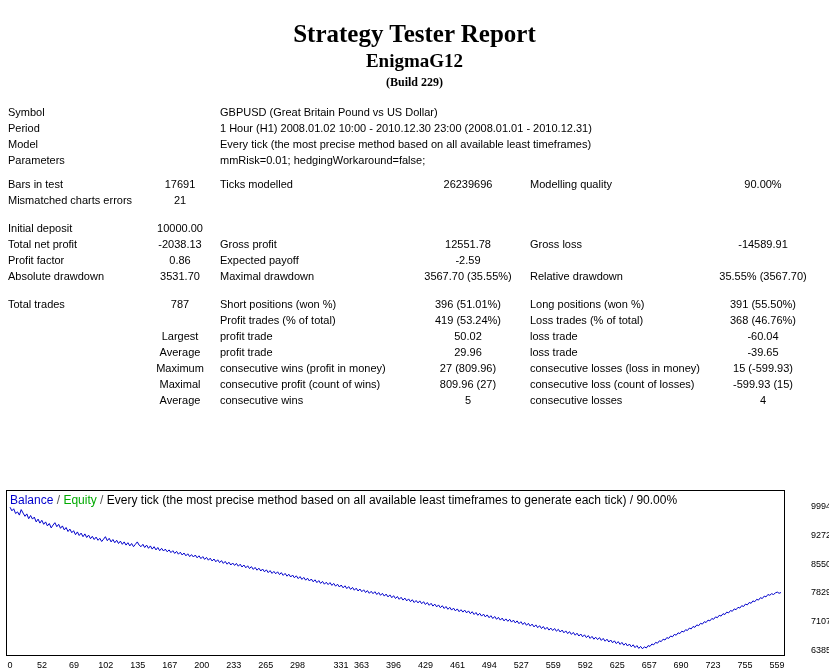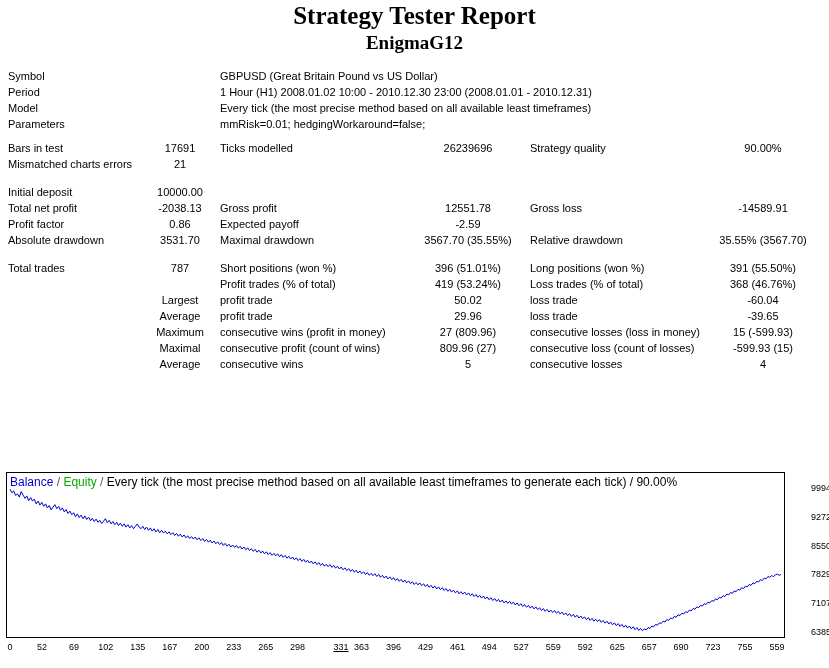--- a/index.html
+++ b/index.html
@@ -20,21 +20,21 @@
     width: 829px;
     height: 668px;
     box-sizing: border-box;
     padding: 0 6px;
   }
   .title {
     text-align: center;
     font-family: "Liberation Serif", serif;
     font-weight: bold;
     font-size: 25px;
-    margin-top: 2px;
+    margin-top: 20px;
     letter-spacing: 0px;
   }
   .subtitle {
     text-align: center;
     font-family: "Liberation Serif", serif;
     font-weight: bold;
     font-size: 19px;
     margin-top: 2px;
   }
   .build {
@@ -125,20 +125,21 @@
   }
   svg.curve { position: absolute; left: 0; top: 0; }
 </style>
 </head>
 <body>
 
 <div class="page">
 
   <div class="title">Strategy Tester Report</div>
   <div class="subtitle">EnigmaG12</div>
+  <div class="build">(Build 229)</div>
 
   <div style="height:14px;"></div>
 
   <table class="rep">
     <colgroup>
       <col style="width:172px;">
       <col style="width:40px;">
       <col style="width:605px;">
     </colgroup>
     <tbody>
@@ -173,21 +174,21 @@
       <col style="width:120px;">
       <col style="width:175px;">
       <col style="width:120px;">
     </colgroup>
     <tbody>
       <tr>
         <td class="lbl">Bars in test</td>
         <td class="val">17691</td>
         <td class="lbl">Ticks modelled</td>
         <td class="val">26239696</td>
-        <td class="lbl">Strategy quality</td>
+        <td class="lbl">Modelling quality</td>
         <td class="val">90.00%</td>
       </tr>
       <tr>
         <td class="lbl">Mismatched charts errors</td>
         <td class="val">21</td>
         <td></td>
           <td></td>
           <td></td>
           <td></td>
       </tr>

